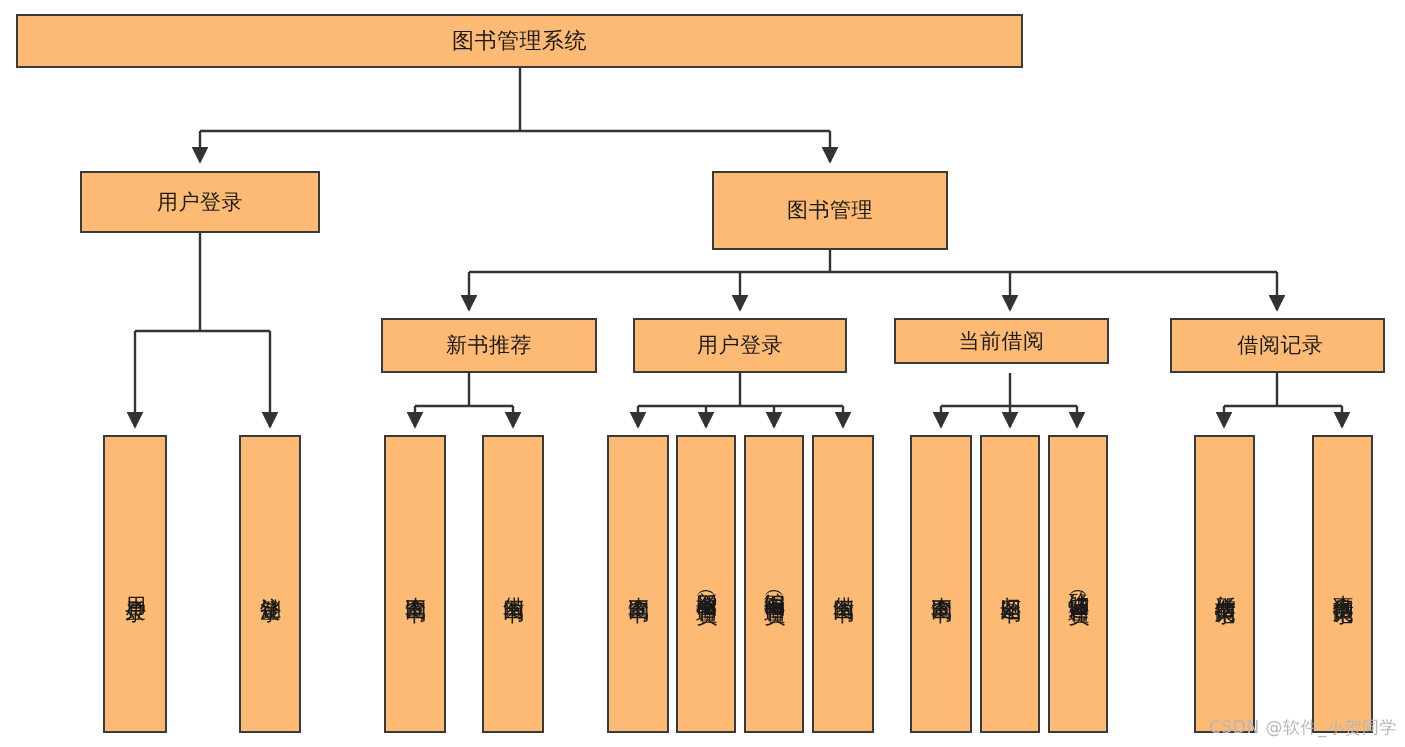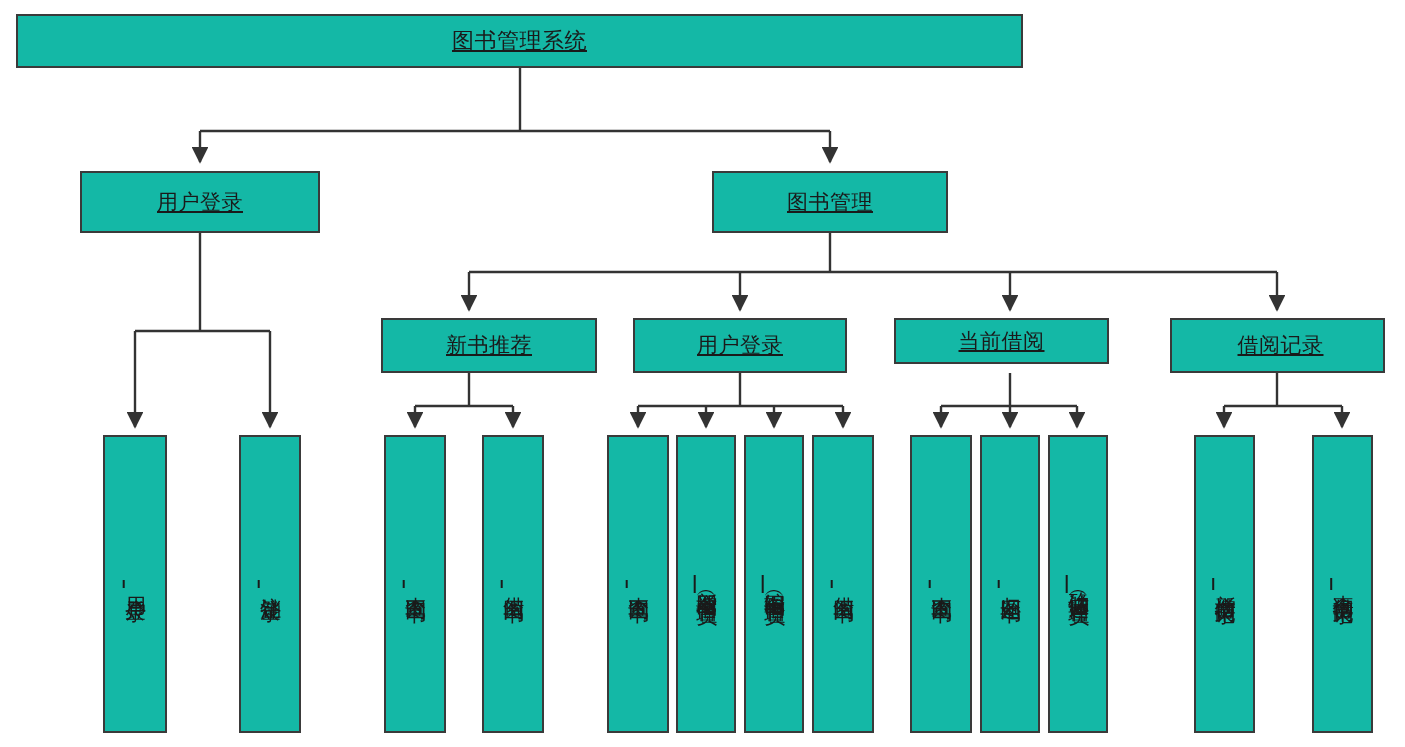--- a/index.html
+++ b/index.html
@@ -22,28 +22,27 @@
     position: absolute;
     left: 0;
     top: 0;
     width: 1405px;
     height: 747px;
     pointer-events: none;
   }
   .node {
     position: absolute;
     box-sizing: border-box;
-    background: #14b8a6;
+    background: #fdba74;
     border: 2px solid #3a3a3a;
     display: flex;
     align-items: center;
     justify-content: center;
     color: #1a1a1a;
     z-index: 2;
-    text-decoration: underline;
   }
   .node-label {
     display: block;
     text-align: center;
     line-height: 1.18;
     letter-spacing: 0.5px;
     white-space: pre;
   }
   .node.horizontal .node-label {
     font-size: 21px;
@@ -130,21 +129,21 @@
   </svg>
 
   <div class="node root horizontal" style="left:16px; top:14px; width:1007px; height:54px;">
     <span class="node-label">图书管理系统</span>
   </div>
 
   <div class="node horizontal" style="left:80px; top:171px; width:240px; height:62px;">
     <span class="node-label">用户登录</span>
   </div>
 
-  <div class="node horizontal" style="left:712px; top:171px; width:236px; height:62px;">
+  <div class="node horizontal" style="left:712px; top:171px; width:236px; height:79px;">
     <span class="node-label">图书管理</span>
   </div>
 
   <div class="node horizontal" style="left:381px; top:318px; width:216px; height:55px;">
     <span class="node-label">新书推荐</span>
   </div>
 
   <div class="node horizontal" style="left:633px; top:318px; width:214px; height:55px;">
     <span class="node-label">用户登录</span>
   </div>
@@ -202,14 +201,15 @@
   </div>
 
   <div class="node vertical" style="left:1194px; top:435px; width:61px; height:298px;">
     <span class="node-label">新增借阅记录</span>
   </div>
 
   <div class="node vertical" style="left:1312px; top:435px; width:61px; height:298px;">
     <span class="node-label">查询借阅记录</span>
   </div>
 
+  <div id="watermark">CSDN @软件_小贺同学</div>
 
 </div>
 
 </body></html>

